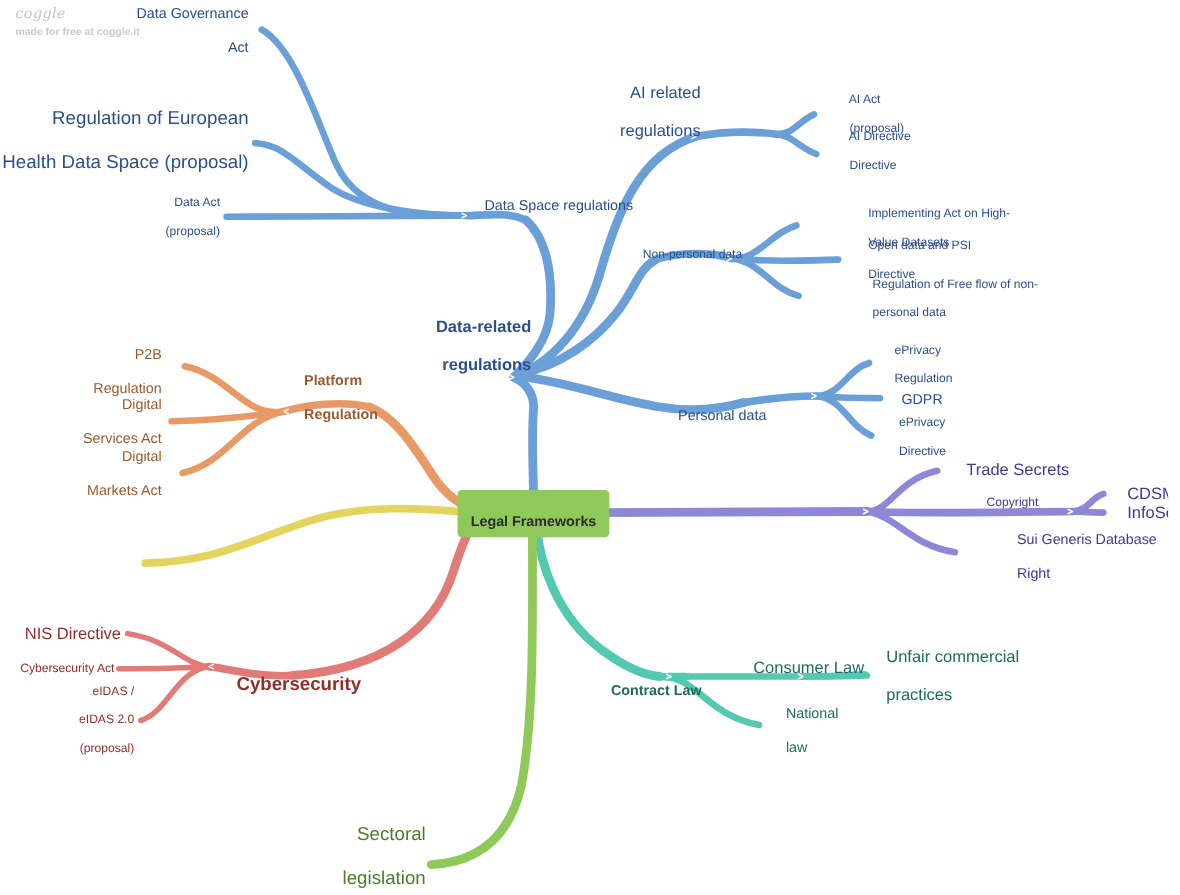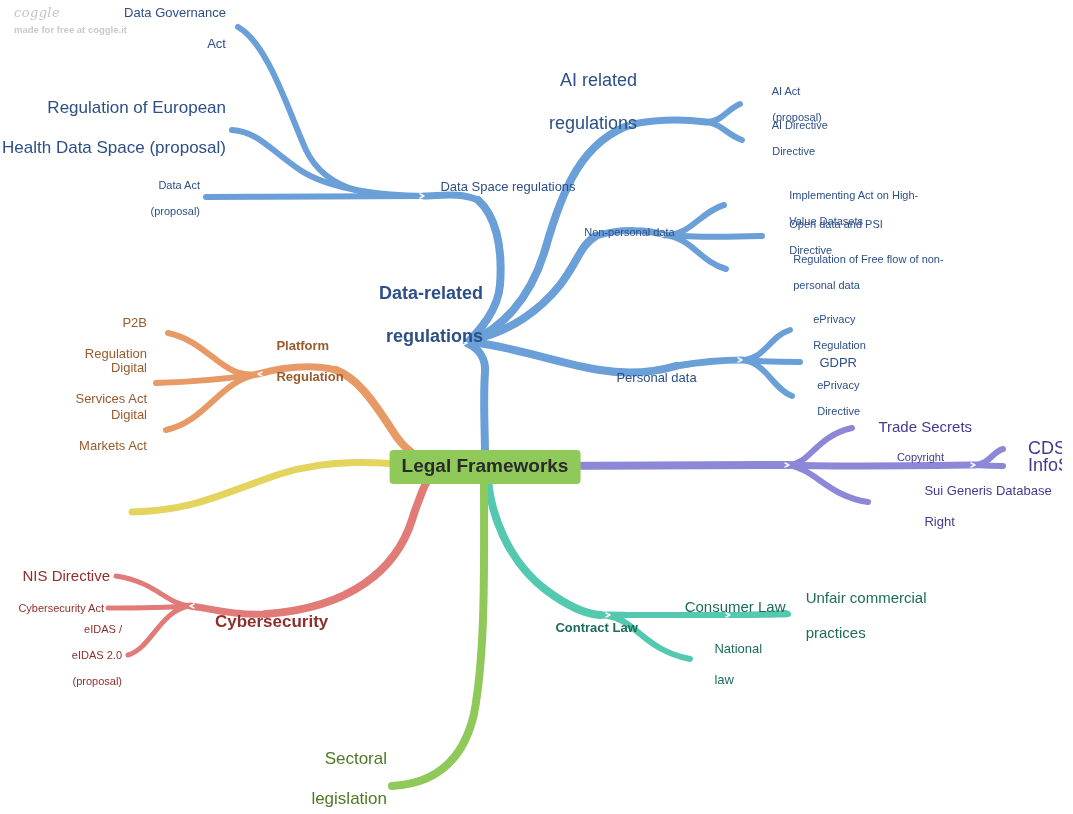--- a/index.html
+++ b/index.html
@@ -59,31 +59,31 @@
   }
   .node.ta-right { transform: translate(-100%, -50%); text-align: right; }
   .node.ta-left  { transform: translate(0, -50%);     text-align: left;  }
 
   .root-node {
     position: absolute;
     transform: translate(-50%, -50%);
     background: #8fc95a;
     color: #2b2b2b;
     font-weight: bold;
-    font-size: 19px;
-    padding: 6px 12px 7px 12px;
+    font-size: 13px;
+    padding: 22px 12px 7px 12px;
     border-radius: 4px;
     white-space: nowrap;
     line-height: 1.1;
     user-select: none;
   }
 
   
   .t-xl { font-size: 17px; }
-  .t-lg { font-size: 18px; }
+  .t-lg { font-size: 15px; }
   .t-md { font-size: 13px; }
   .t-sm { font-size: 11px; }
   .t-xs { font-size: 15px; }
   .bold { font-weight: bold; }
 </style>
 </head>
 <body>
 
 <div id="canvas">
 

